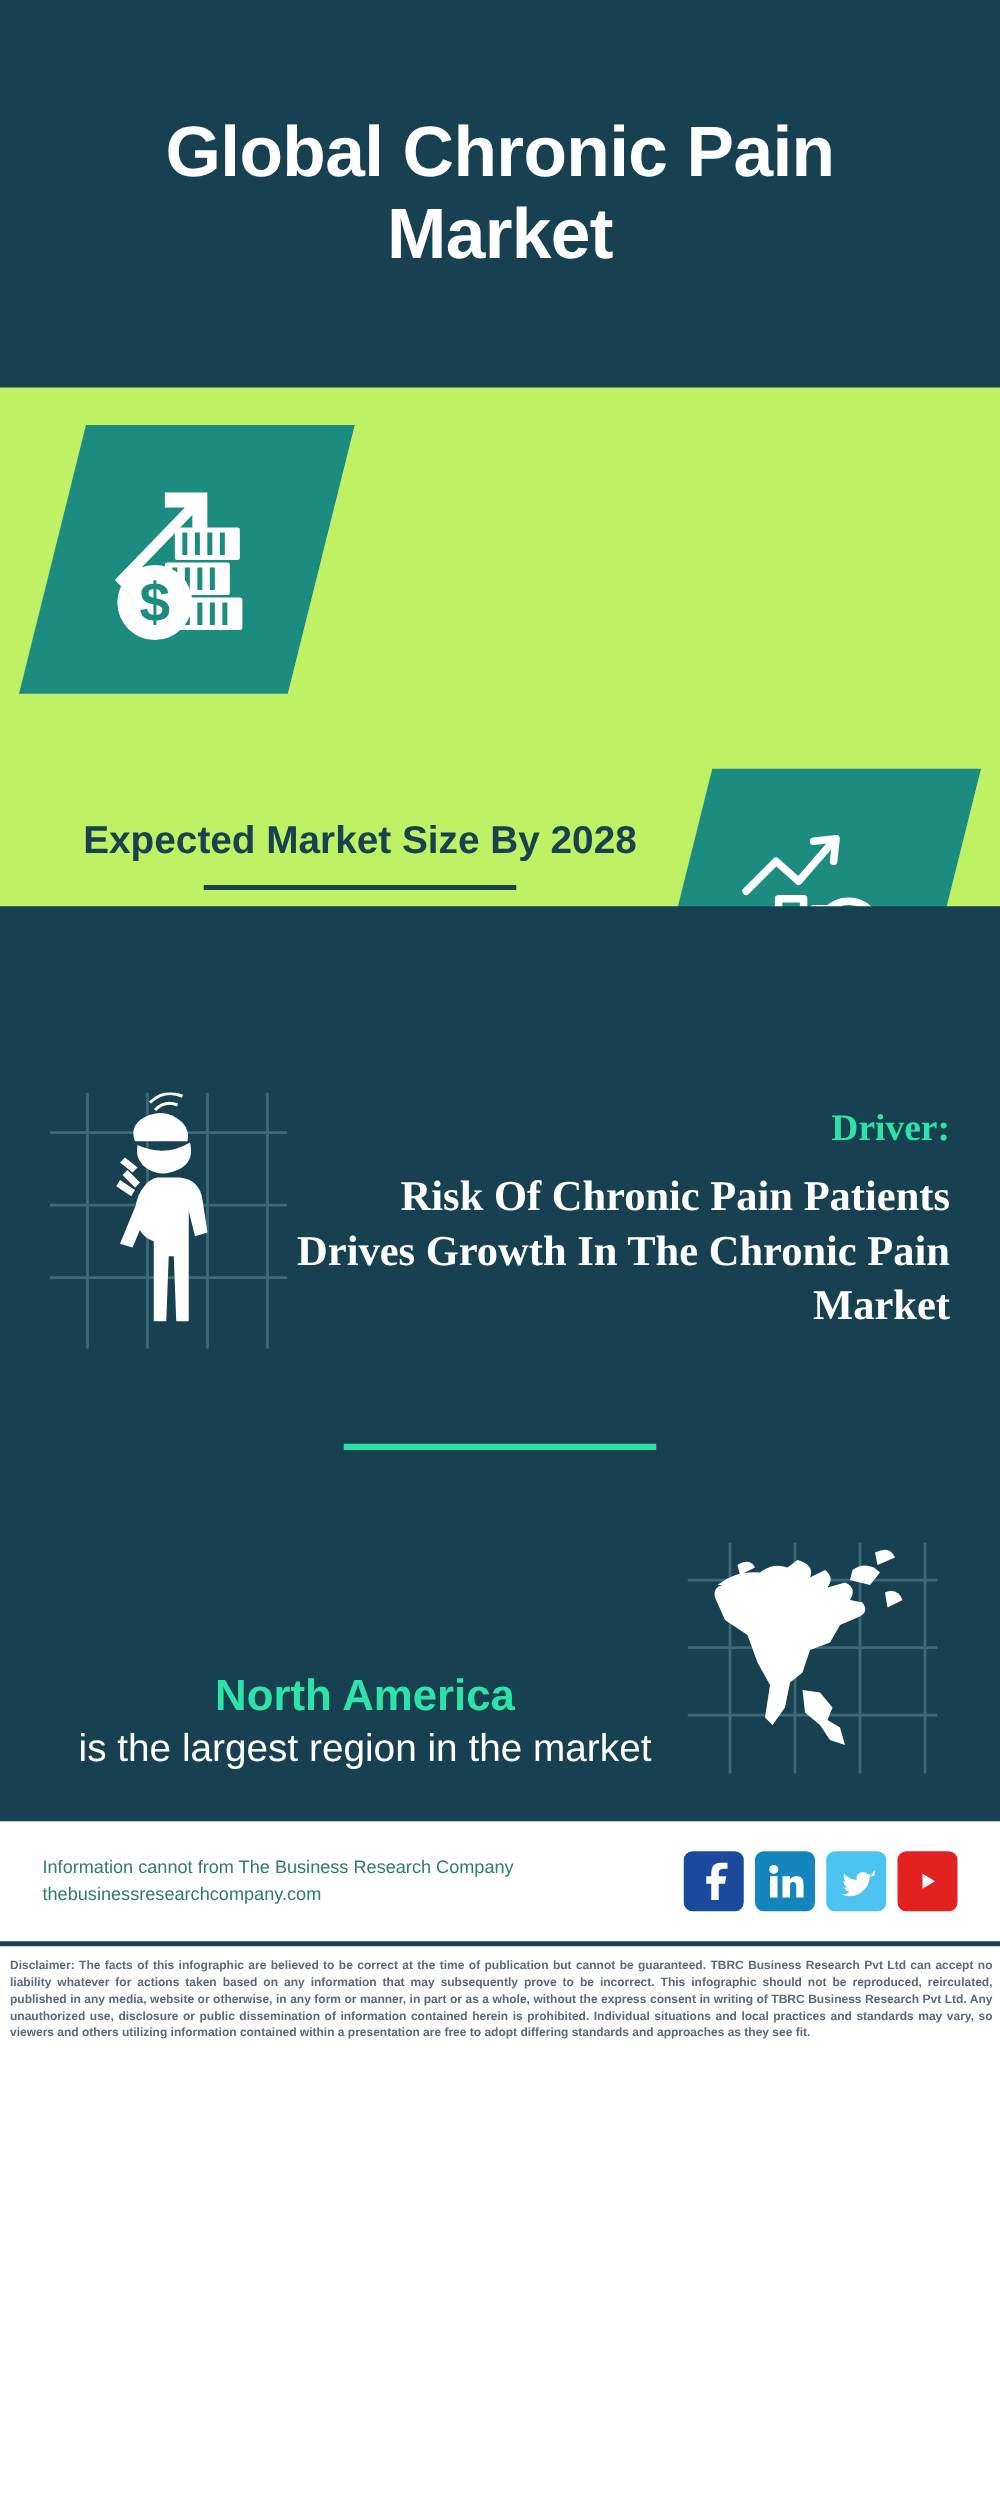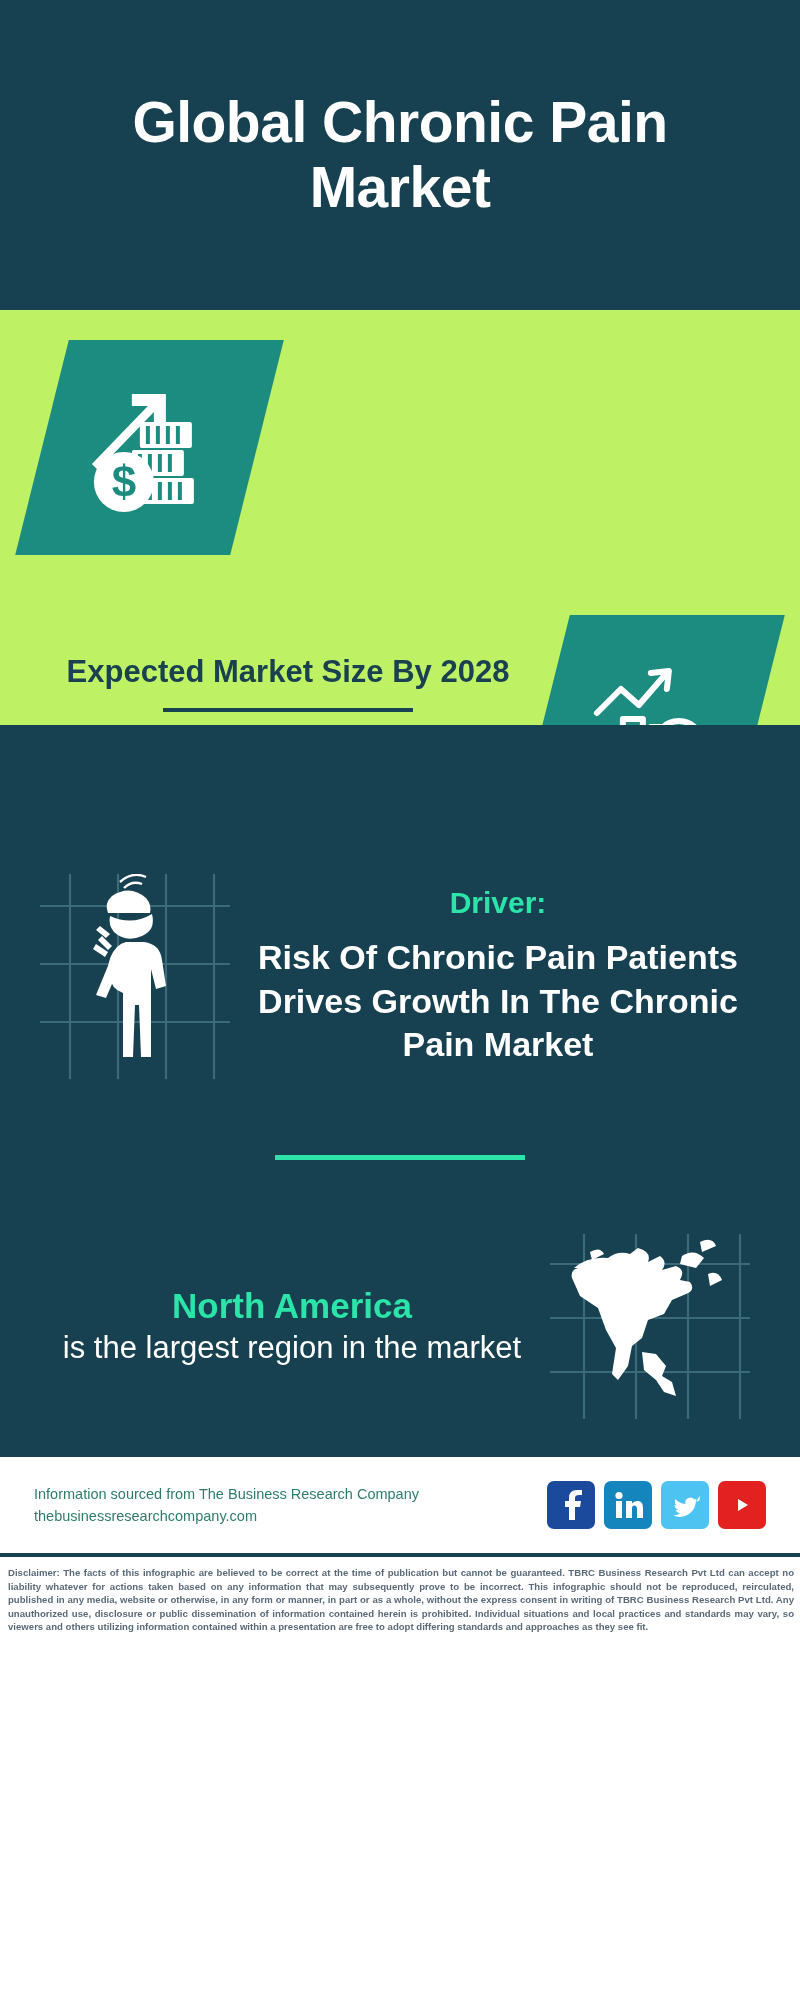--- a/index.html
+++ b/index.html
@@ -67,34 +67,34 @@
     padding-bottom:20px;
   }
   .skyline {
     display:block; width:800px; height:135px;
     margin-top:-135px;
   }
   .dark-inner { position:relative; }
 
   .driver-row { display:flex; align-items:center; padding:14px 40px 0 40px; }
   .grid-icon-wrap { position:relative; width:190px; height:205px; flex:0 0 190px; }
-  .driver-copy { flex:1; text-align:center; padding-left:6px; }
+  .driver-copy { flex:1; text-align:right; padding-left:6px;font-family:Liberation Serif, serif; }
   .driver-title {
     color:#2CE3A8; font-size:30px; font-weight:bold; margin-bottom:16px;
   }
   .driver-text {
     color:#ffffff; font-size:34px; font-weight:bold; line-height:1.28;
   }
 
   .mid-divider {
     width:250px; height:5px; background:#2CE3A8;
     margin:76px auto 74px auto;
   }
 
-  .region-row { display:flex; align-items:center; padding:0 50px 18px 34px; }
+  .region-row { display:flex; align-items:flex-end; padding:0 50px 18px 34px; }
   .region-copy { flex:1; text-align:center; }
   .region-name { color:#2CE3A8; font-size:35px; font-weight:bold; line-height:1.25; }
   .region-sub  { color:#ffffff; font-size:31px; font-weight:normal; line-height:1.3; }
   .map-wrap { position:relative; width:200px; height:185px; flex:0 0 200px; }
 
   
   .footer {
     background:#ffffff;
     height:96px;
     display:flex; align-items:center;
@@ -256,21 +256,21 @@
               <path d="M40 18 q10 -6 14 2 l-12 6 Z"></path>
             </g>
           </svg>
         </div>
       </div>
     </div>
   </div>
 
   <div class="footer">
     <div class="footer-text">
-      <div class="footer-line">Information sourced from The Business Research Company</div>
+      <div class="footer-line">Information cannot from The Business Research Company</div>
       <div class="footer-line">thebusinessresearchcompany.com</div>
     </div>
     <div class="social">
       <div class="social-btn fb">
         <svg width="26" height="30" viewBox="0 0 26 30">
           <path fill="#fff" d="M17 30 L17 17 L22 17 L23 11 L17 11 L17 8 q0 -3 4 -3 l3 0 L24 0 l-5 0 q-8 0 -8 8 l0 3 L7 11 L7 17 L11 17 L11 30 Z"></path>
         </svg>
       </div>
       <div class="social-btn li">
         <svg width="30" height="28" viewBox="0 0 30 28">

